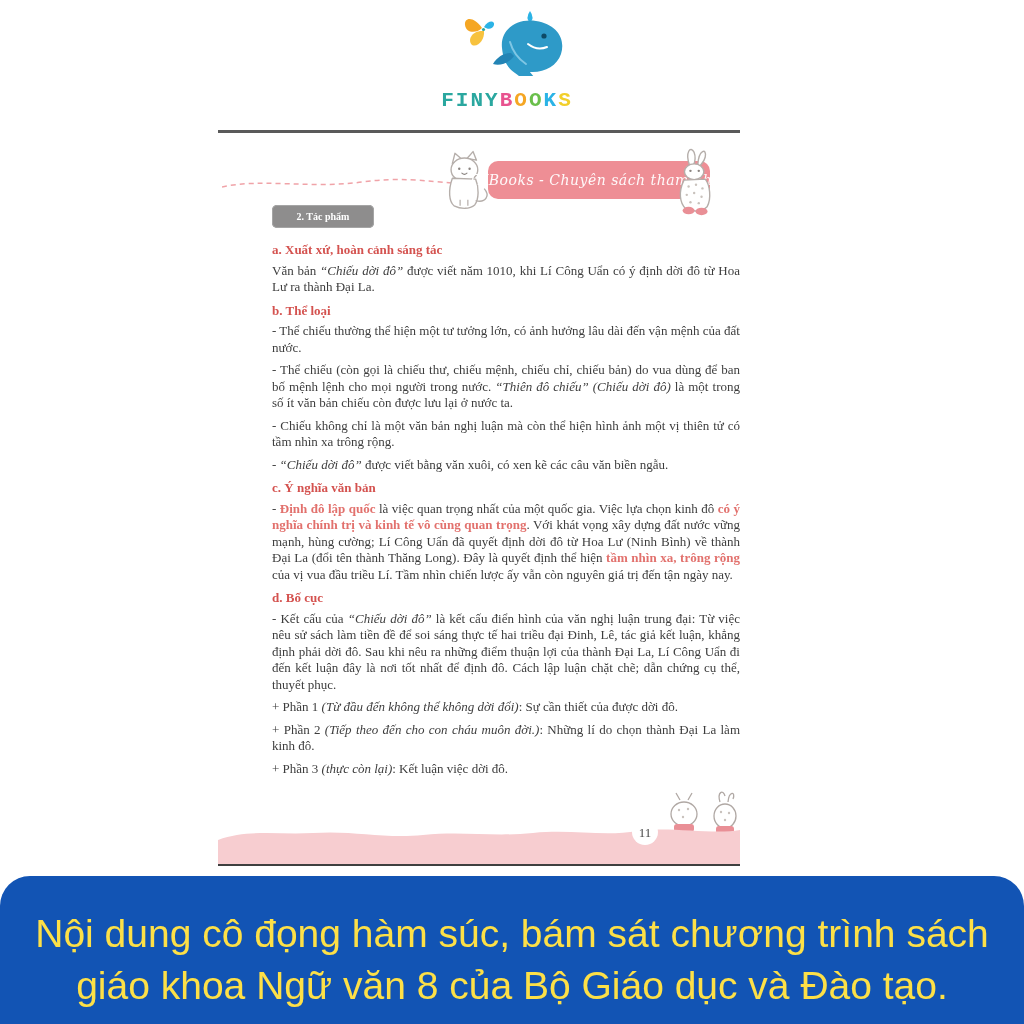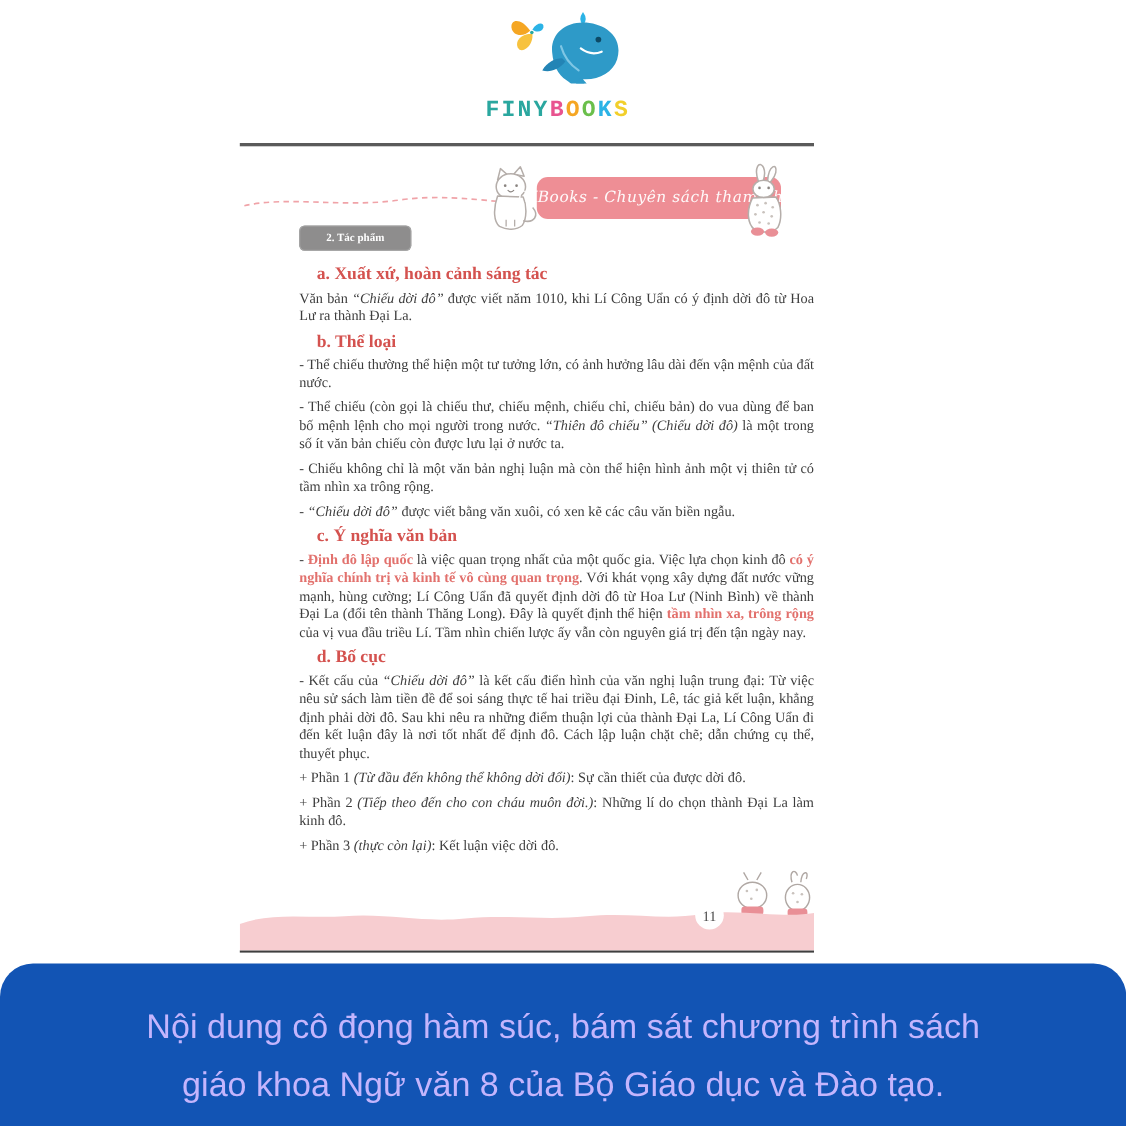--- a/index.html
+++ b/index.html
@@ -43,38 +43,38 @@
     color:#ffffff;font-weight:bold;font-size:10px;
     box-shadow:inset 0 0 0 1px #a5a5a5;
   }
   
   .page-content{
     position:absolute;left:54px;top:102px;width:468px;
     font-size:13px;line-height:16.5px;color:#3d3d3d;text-align:justify;
   }
   .page-content p.para{margin:0 0 6px 0;}
   .page-content .h-red{
-    color:var(--heading_red);font-weight:bold;font-size:16px;
-    margin:7px 0 4px 16px;text-align:left;
+    color:var(--heading_red);font-weight:bold;font-size:13px;
+    margin:7px 0 4px 0;text-align:left;
   }
   .page-content .it{font-style:italic;}
   .page-content .red{color:var(--inline_red);font-weight:bold;}
   
   .footer-band{position:absolute;left:0;bottom:0;width:522px;height:50px;}
   .footer-doodles{position:absolute;left:448px;bottom:28px;width:74px;height:46px;}
   
   .bottom-banner{
     position:absolute;left:0;right:0;top:876px;bottom:0;
     background:var(--banner_blue);border-radius:30px 30px 0 0;
     display:flex;flex-direction:column;align-items:center;justify-content:flex-start;
     padding-top:32px;box-sizing:border-box;
   }
   .bottom-banner .line{
-    color:#c4b5fd;font-family:"Liberation Sans",sans-serif;
-    font-size:31px;line-height:52px;white-space:nowrap;
+    color:#fde047;font-family:"Liberation Sans",sans-serif;
+    font-size:39px;line-height:52px;white-space:nowrap;
   }
 </style>
 </head>
 <body>
 
 <div class="logo">
   <div class="logo-art">
     <svg width="230" height="66" viewBox="0 0 230 66">
 
       <g transform="translate(72,4)">

